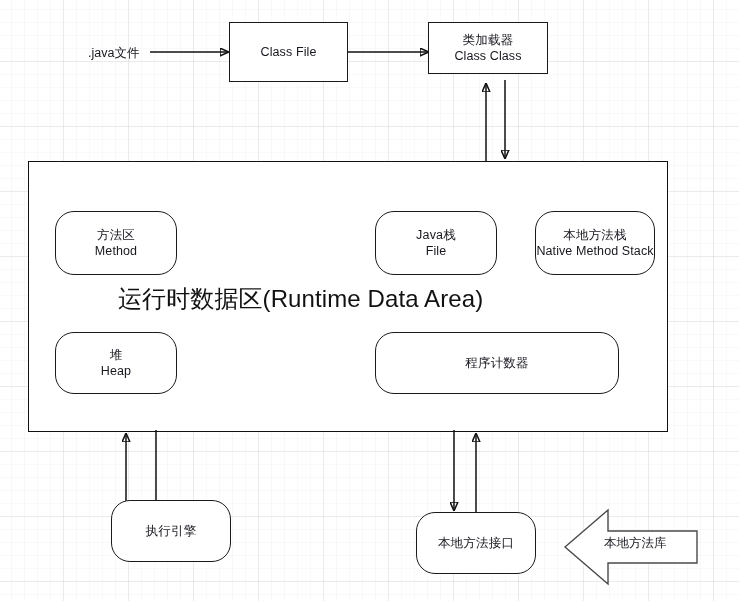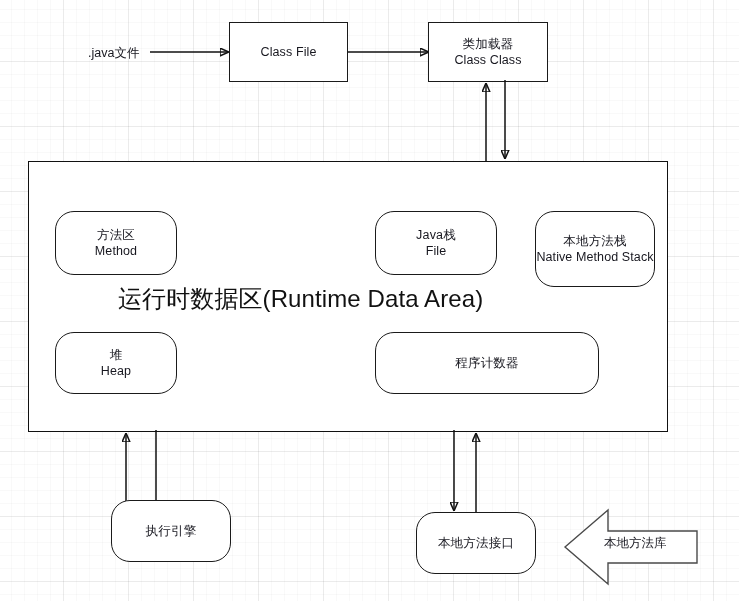--- a/index.html
+++ b/index.html
@@ -97,21 +97,21 @@
   </svg>
 
   <div class="node plain" style="left:229px; top:22px; width:119px; height:60px;">
     <span class="line-en">Class File</span>
   </div>
 
   <svg class="conn" style="left:348px; top:44px;" width="86" height="16">
     <line x1="0" y1="8" x2="80" y2="8" marker-end="url(#ah)"></line>
   </svg>
 
-  <div class="node plain" style="left:428px; top:22px; width:120px; height:60px;">
+  <div class="node plain" style="left:428px; top:22px; width:120px; height:52px;">
     <span class="line-cn">类加载器</span>
     <span class="line-en">Class Class</span>
   </div>
 
   <svg class="conn" style="left:470px; top:80px;" width="60" height="84">
 
     <line x1="16" y1="82" x2="16" y2="4" marker-end="url(#ah2u)"></line>
 
     <line x1="35" y1="0" x2="35" y2="78" marker-end="url(#ah2d)"></line>
     <defs>
@@ -129,33 +129,33 @@
   <div class="node rounded" style="left:55px; top:211px; width:122px; height:64px;">
     <span class="line-cn">方法区</span>
     <span class="line-en">Method</span>
   </div>
 
   <div class="node rounded" style="left:375px; top:211px; width:122px; height:64px;">
     <span class="line-cn">Java栈</span>
     <span class="line-en">File</span>
   </div>
 
-  <div class="node rounded" style="left:535px; top:211px; width:120px; height:76px;align-items:center;">
+  <div class="node rounded" style="left:535px; top:211px; width:120px; height:64px;align-items:center;">
     <span class="line-cn">本地方法栈</span>
     <span class="line-en">Native Method Stack</span>
   </div>
 
   <div class="area-title" style="left:118px; top:283px;">运行时数据区(Runtime Data Area)</div>
 
   <div class="node rounded" style="left:55px; top:332px; width:122px; height:62px;">
     <span class="line-cn">堆</span>
     <span class="line-en">Heap</span>
   </div>
 
-  <div class="node rounded" style="left:375px; top:332px; width:224px; height:62px;">
+  <div class="node rounded" style="left:375px; top:332px; width:244px; height:62px;">
     <span class="line-cn">程序计数器</span>
   </div>
 
   <svg class="conn" style="left:110px; top:430px;" width="60" height="86">
     <line x1="16" y1="84" x2="16" y2="4" marker-end="url(#ah3u)"></line>
     <line x1="46" y1="0" x2="46" y2="80" marker-end="url(#ah3d)"></line>
     <defs>
       <marker id="ah3u" markerWidth="9" markerHeight="9" refX="8" refY="4.5" orient="auto" markerUnits="userSpaceOnUse">
         <path d="M0,0.6 L9,4.5 L0,8.4 z" fill="#111111" stroke="none"></path>
       </marker>

